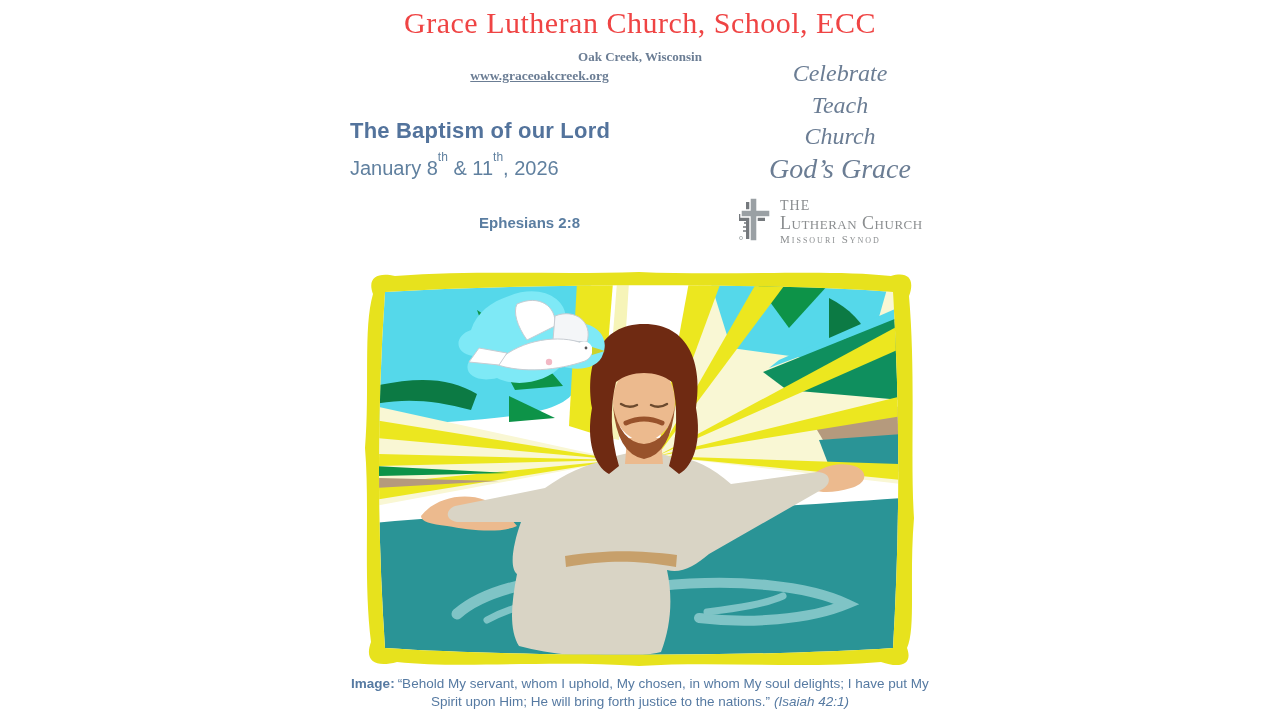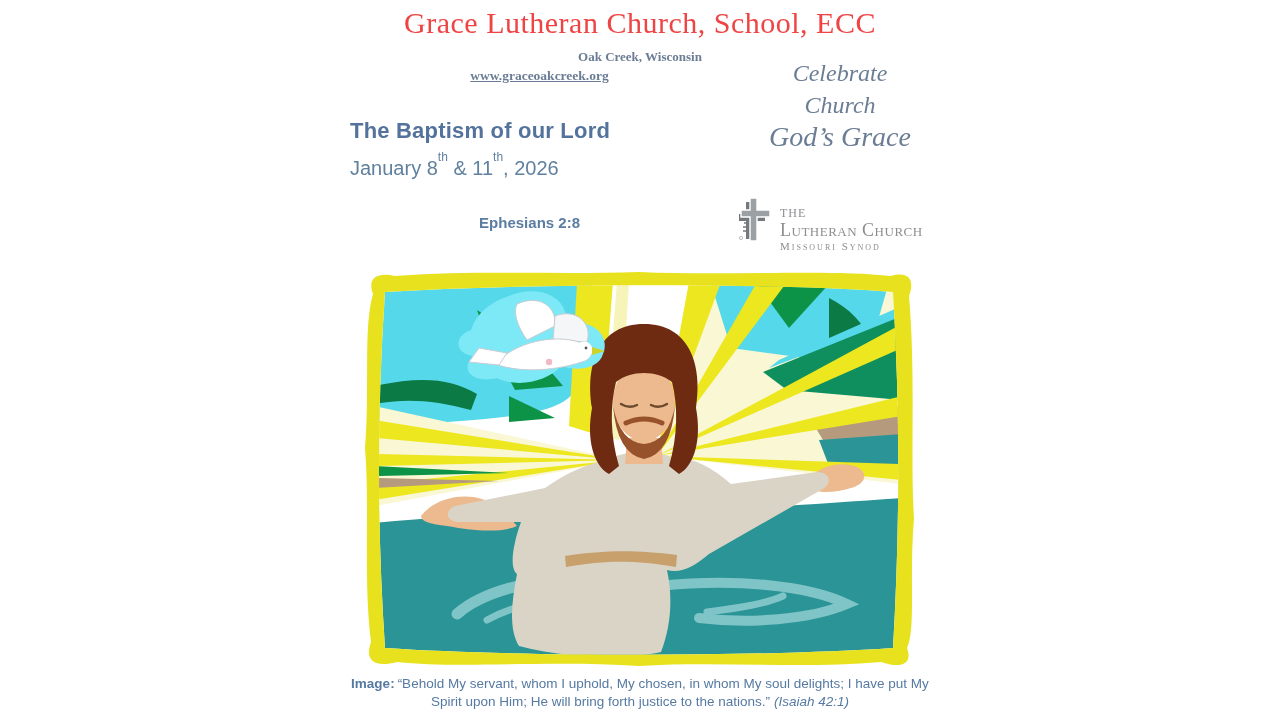--- a/index.html
+++ b/index.html
@@ -41,21 +41,21 @@
   .sup { font-size: 0.6em; position: relative; top: -0.5em; }
 
   
   .verse { top: 211px; left: 350px; width: 234px; color: #6e88a6; }
   .verse-quote { font-size: 13px; font-style: italic; }
   .verse-ref { margin-top: 3px; font-size: 15px; font-weight: bold; color: #5a7da1; text-align: right; padding-right: 4px; }
 
   
   .lcms { top: 196px; left: 737px; display: flex; align-items: flex-start; }
   .lcms-text { margin-left: 7px; color: #8b8e90; font-family: "Liberation Serif", serif; }
-  .lcms-the { font-size: 12px; letter-spacing: 1px; margin-top: 10px; }
+  .lcms-the { font-size: 14px; letter-spacing: 1px; margin-top: 2px; }
   .lcms-name { font-size: 18px; font-variant: small-caps; letter-spacing: 0.5px; line-height: 19px; }
   .lcms-synod { font-size: 11px; font-variant: small-caps; letter-spacing: 2px; line-height: 12px; }
 
   
   .artwork { top: 268px; left: 359px; width: 559px; height: 402px; }
   .artwork svg { display: block; width: 559px; height: 402px; }
 
   
   .caption {
     top: 675px; left: 340px; width: 600px; text-align: center;
@@ -68,20 +68,21 @@
 <body>
 
 <div class="abs title">Grace Lutheran Church, School, ECC</div>
 <div class="abs location">Oak Creek, Wisconsin</div>
 <div class="abs website-wrap">
   <span class="website">www.graceoakcreek.org</span>
 </div>
 
 <div class="abs motto">
   <div class="line1">Celebrate</div>
+  <div class="line2">Teach</div>
   <div class="line3">Church</div>
   <div class="line4">God’s Grace</div>
 </div>
 
 <div class="abs service">
   <div class="service-title">The Baptism of our Lord</div>
   <div class="service-date"><span>January 8</span><sup class="sup">th</sup><span> &amp; 11</span><sup class="sup">th</sup><span>, 2026</span></div>
 </div>
 
 <div class="abs verse">

